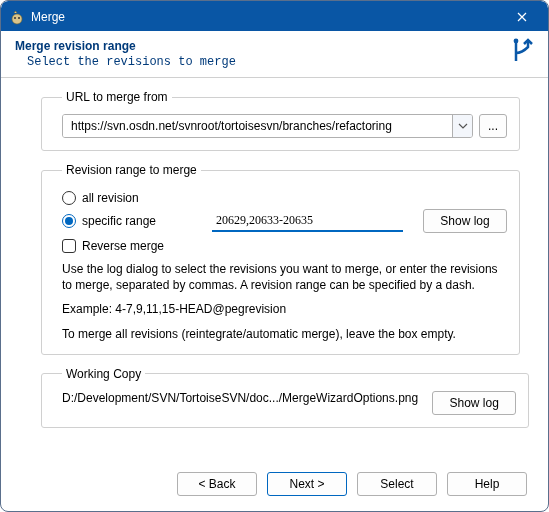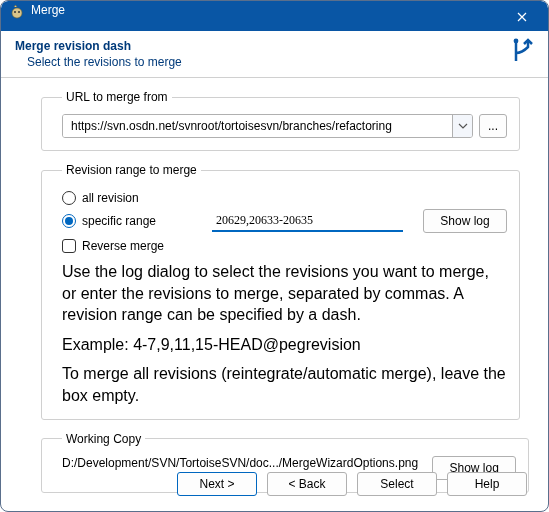--- a/index.html
+++ b/index.html
@@ -13,41 +13,42 @@
     height: 512px;
     overflow: hidden;
     border: 1px solid #5a6f8c;
     border-radius: 8px;
   }
   .titlebar {
     background: #0956a5;
     color: #fff;
     height: 30px;
     display: flex;
+    align-items: center;
     padding: 2px 6px 0 8px;
     border-radius: 7px 7px 0 0;
   }
   .titlebar .title-icon {
     width: 16px; height: 16px;
     margin-right: 6px;
     display: flex; align-items: center; justify-content: center;
   }
   .titlebar .title { font-size: 12px; flex: 1; }
   .titlebar .close {
     width: 40px; height: 28px;
     display: flex; align-items: center; justify-content: center;
     border-radius: 4px;
   }
   .header {
     position: relative;
     padding: 8px 14px 8px 14px;
     border-bottom: 1px solid #d0d0d0;
   }
   .header h1 { margin: 0; font-size: 12px; font-weight: 700; color: #003a7a; }
-  .header p { margin: 2px 0 0 12px; font-size: 12px; color: #003a7a; }
+  .header p { margin: 2px 0 0 12px; font-size: 12px; color: #003a7a; font-family: Liberation Mono, monospace; }
   .header-icon {
     position: absolute; right: 10px; top: 6px;
     width: 28px; height: 28px;
   }
   .content {
     padding: 12px 28px 0 40px;
   }
   fieldset {
     border: 1px solid #d0d0d0;
     border-radius: 3px;
@@ -99,21 +100,21 @@
     outline: none;
     margin-right: 20px;
   }
   .radio-ctl, .check-ctl { width: 14px; height: 14px; flex-shrink: 0; display:inline-block; }
   .radio-ctl { border: 1px solid #333; border-radius: 50%; position: relative; }
   .radio-ctl.checked { border-color: #0067c0; }
   .radio-ctl.checked::after {
     content: ""; position: absolute; inset: 2px; border-radius: 50%; background: #0067c0;
   }
   .check-ctl { border: 1px solid #333; border-radius: 3px; }
-  .help-text { font-size: 16px; line-height: 1.35; margin: 8px 0 0 0; }
+  .help-text { font-size: 12px; line-height: 1.35; margin: 8px 0 0 0; }
   .wc-row { display: flex; align-items: flex-start; gap: 14px; }
   .wc-path { flex: 1; font-size: 12px; white-space: nowrap; overflow: hidden; text-overflow: ellipsis; }
   .footer {
     position: absolute;
     bottom: 16px;
     right: 22px;
     display: flex;
     gap: 10px;
   }
   .footer .btn { width: 80px; }
@@ -134,21 +135,21 @@
   </span>
   <span class="title">Merge</span>
   <div class="close">
     <svg width="10" height="10" viewBox="0 0 10 10">
       <path d="M1 1 L9 9 M9 1 L1 9" stroke="#fff" stroke-width="1.2"></path>
     </svg>
   </div>
 </div>
 
 <div class="header">
-  <h1>Merge revision dash</h1>
+  <h1>Merge revision range</h1>
   <p>Select the revisions to merge</p>
   <div class="header-icon">
     <svg width="28" height="28" viewBox="0 0 28 28">
       <path d="M6 4 L6 24" stroke="#0a58a8" stroke-width="2.5" fill="none"></path>
       <path d="M6 16 Q12 16 18 10 L18 4" stroke="#0a58a8" stroke-width="2.5" fill="none"></path>
       <path d="M14 7 L18 3 L22 7" stroke="#0a58a8" stroke-width="2.5" fill="none"></path>
       <circle cx="6" cy="4" r="2.4" fill="#0a58a8"></circle>
     </svg>
   </div>
 </div>
@@ -205,17 +206,17 @@
     <legend>Working Copy</legend>
     <div class="wc-row">
       <div class="wc-path">D:/Development/SVN/TortoiseSVN/doc.../MergeWizardOptions.png</div>
       <button class="btn" style="width:84px">Show log</button>
     </div>
   </fieldset>
 
 </div>
 
 <div class="footer">
+  <button class="btn">&lt; Back</button>
   <button class="btn default">Next &gt;</button>
-  <button class="btn">&lt; Back</button>
   <button class="btn">Select</button>
   <button class="btn">Help</button>
 </div>
 
 </body></html>

